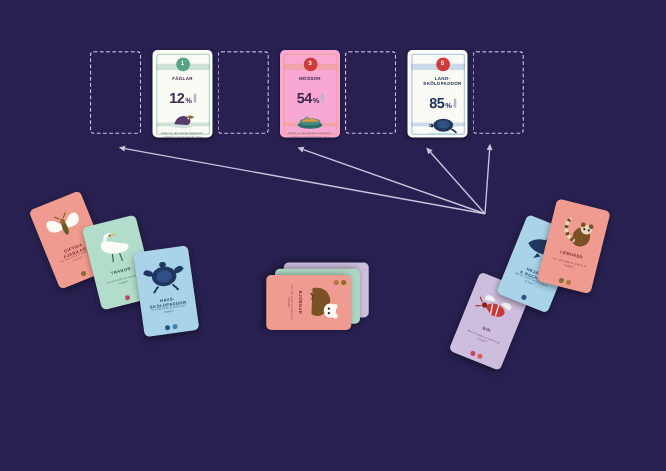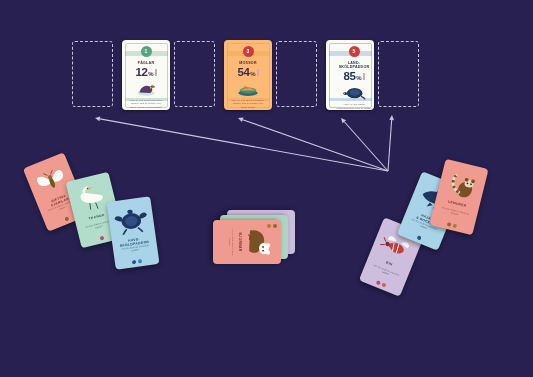--- a/index.html
+++ b/index.html
@@ -75,21 +75,21 @@
     letter-spacing: .25px;
     font-weight: bold;
     text-align: center;
     line-height: 1.25;
     width: 40px;
     text-transform: uppercase;
   }
   .pctrow {
     position: relative;
     z-index: 3;
-    margin-top: 1px;
+    margin-top: 8px;
     display: flex;
     align-items: baseline;
     justify-content: center;
     width: 100%;
   }
   .pct {
     font-size: 11.5px;
     font-weight: bold;
     letter-spacing: -.4px;
   }
@@ -210,21 +210,21 @@
 
     <div class="art"><svg viewBox="0 0 40 26" width="100%" height="100%">
         <ellipse cx="20" cy="20" rx="13" ry="4" fill="#cfe3d8"></ellipse>
         <path d="M10 19 C12 10 20 7 26 10 C31 12 31 18 26 20 Z" fill="#5a3a6b"></path>
         <path d="M26 10 C29 7 33 8 34 11 L27 13 Z" fill="#8d6b33"></path>
         <circle cx="27" cy="12" r="1" fill="#fff"></circle>
       </svg></div>
 
     <div class="blurb">Andel av alla kända fågelarter i världen som är hotade eller starkt hotade enligt rödlistan</div>
   </div>
-      <div class="infocard" style="left: 224px; top: 40px; background: #fdba74;">
+      <div class="infocard" style="left: 224px; top: 40px; background: #f9a8d4;">
     <div class="band top" style="background:#e79a3c;opacity:.28"></div>
     <div class="band bot" style="background:#e79a3c;opacity:.28"></div>
     <div class="frame" style="border-color:#e79a3c66"></div>
 
     <div class="badge" style="background:#cf3b3b">3</div>
 
     <div class="cat" style="color:#3f2a4d">MOSSOR</div>
 
     <div class="pctrow">
       <span class="pct" style="color:#3f2a4d">54</span>

